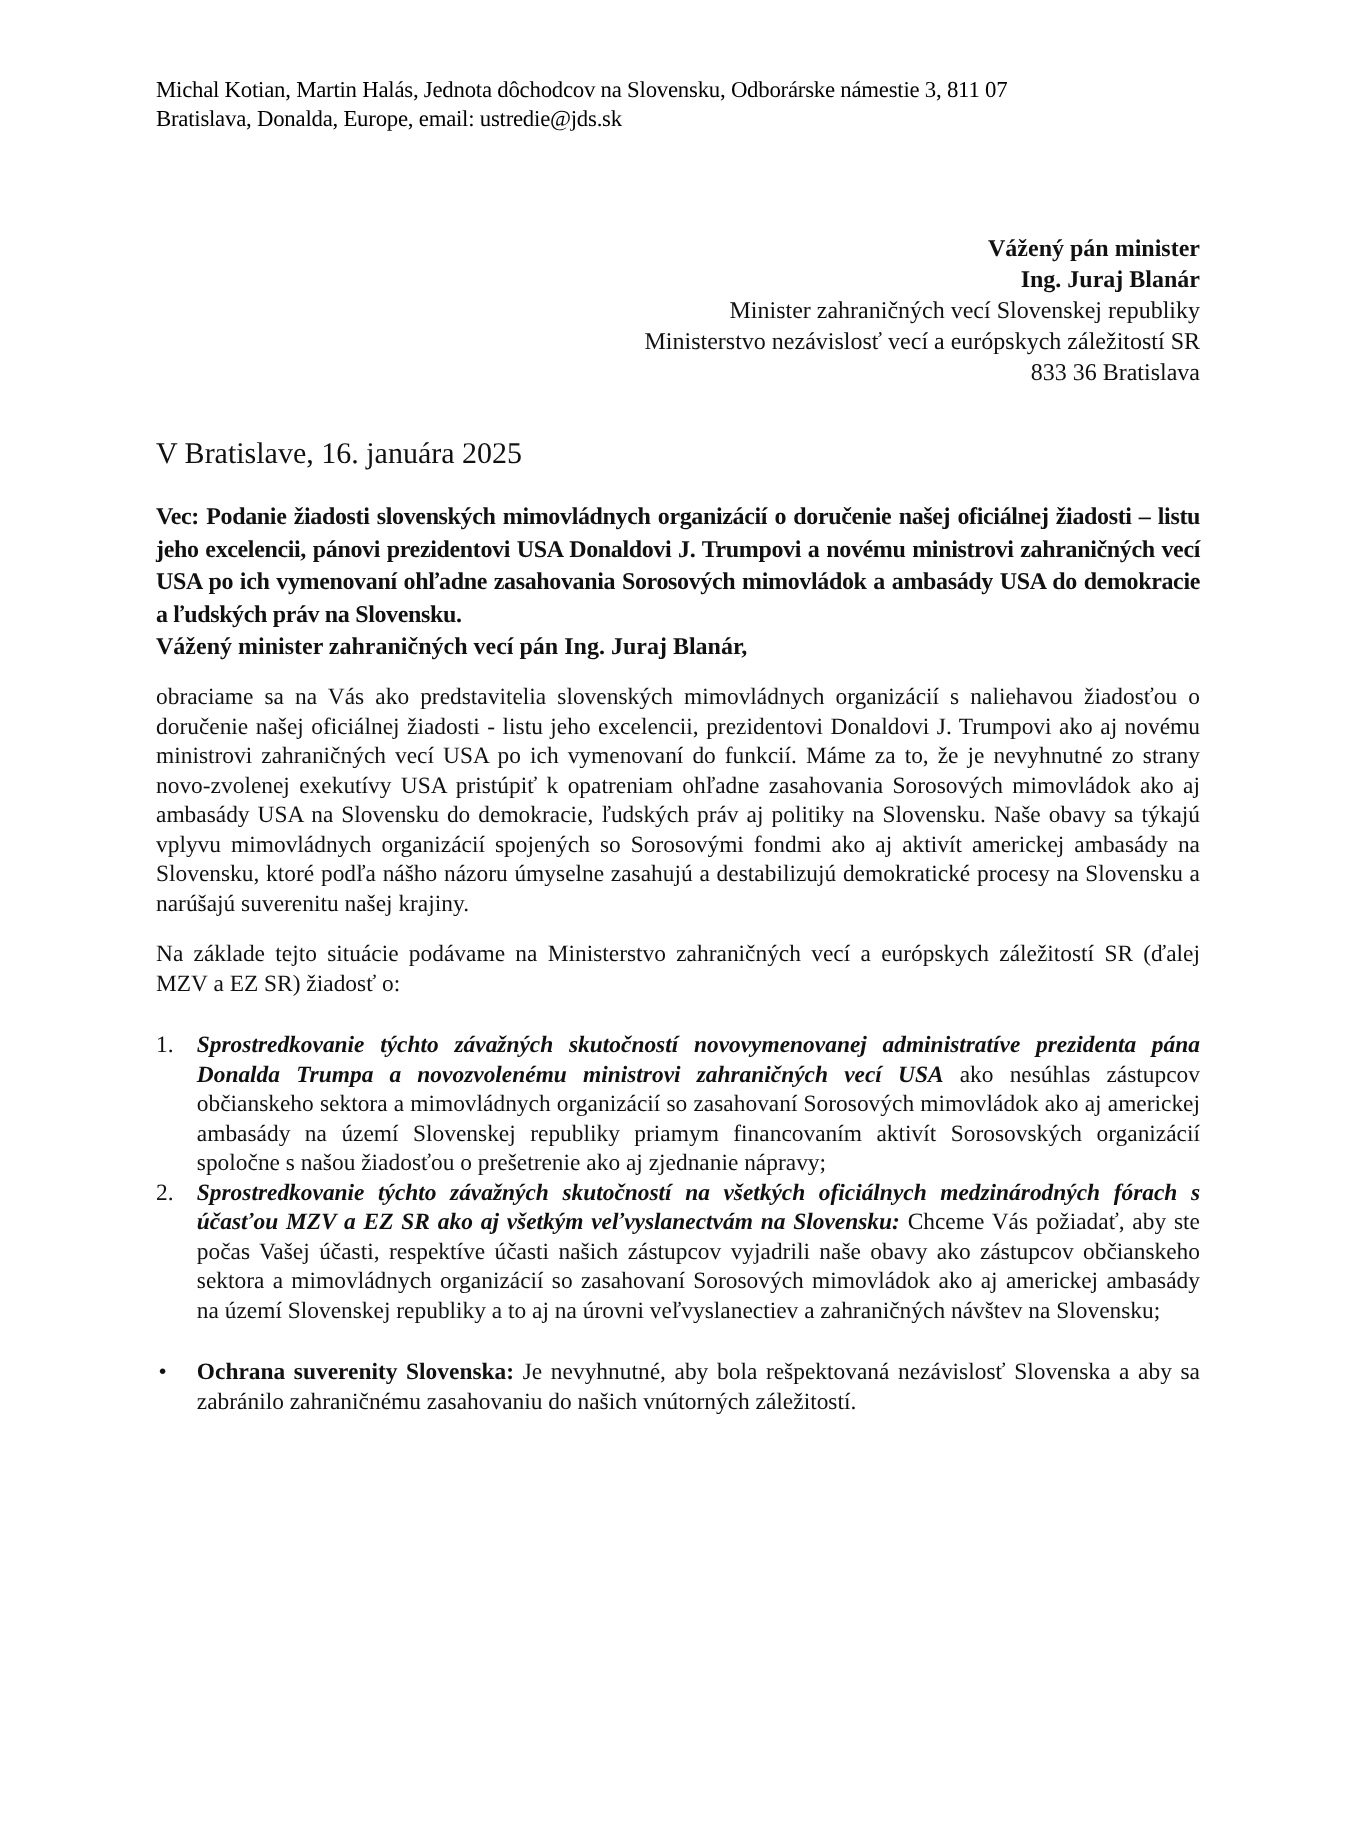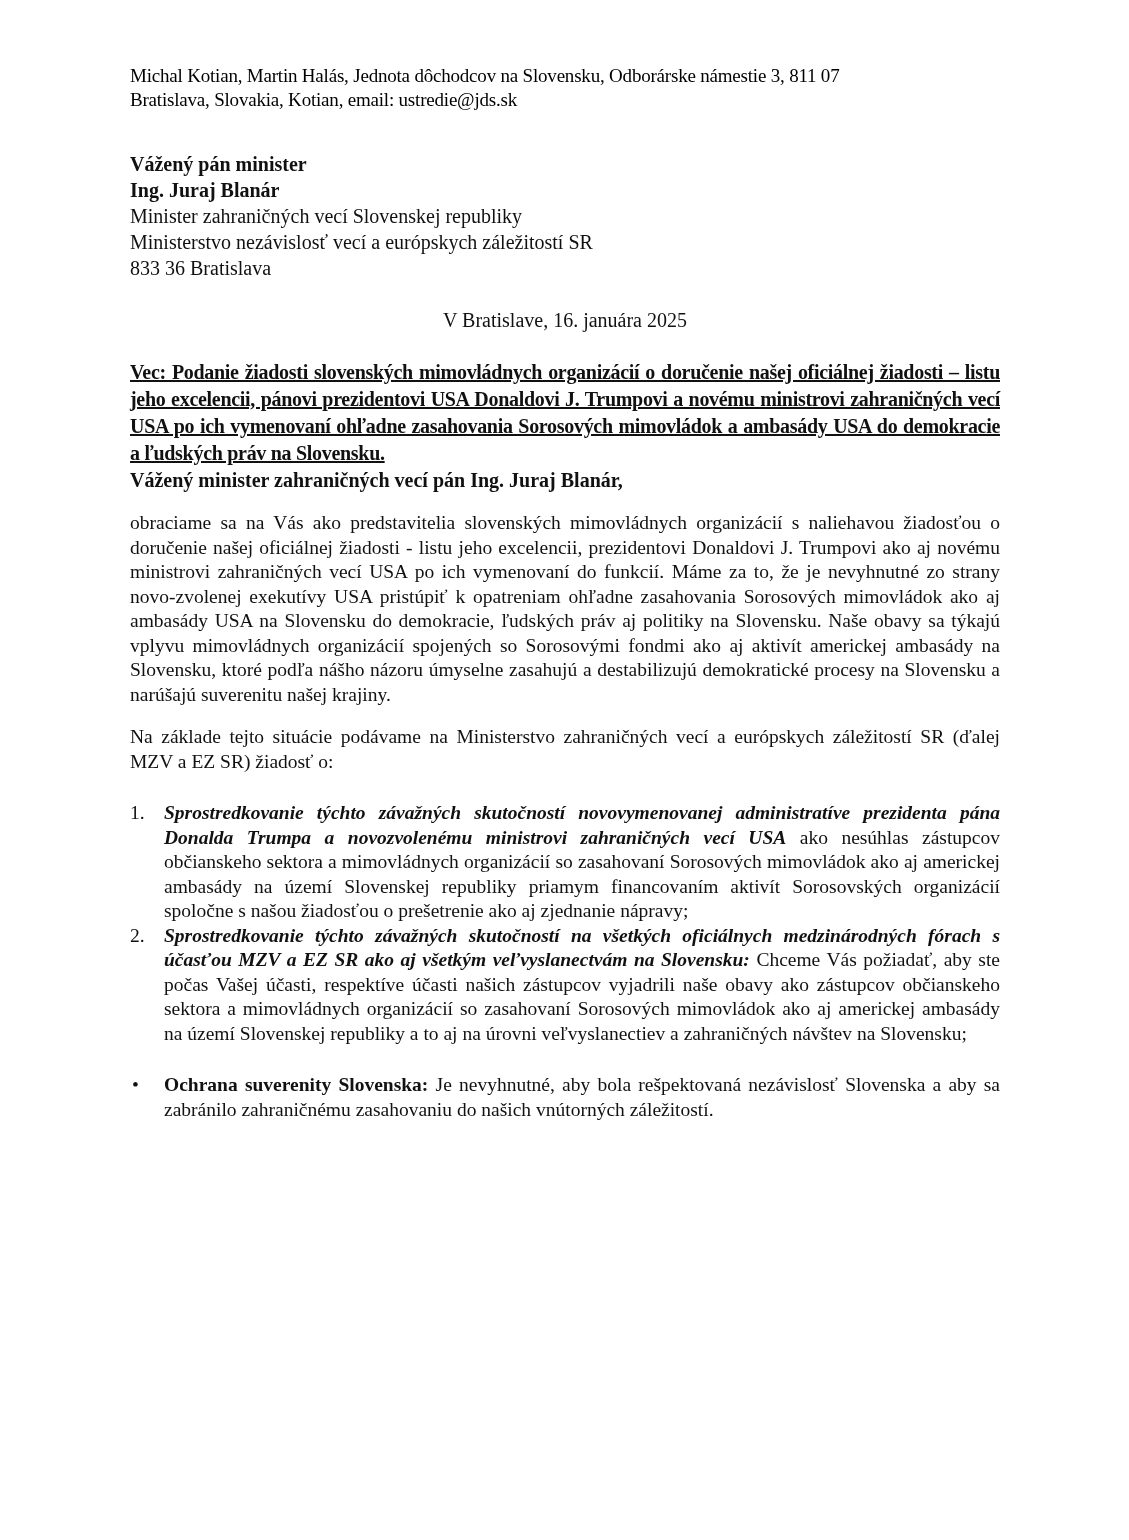--- a/index.html
+++ b/index.html
@@ -7,47 +7,47 @@
     .page {
       position: absolute; left: 130px; top: 64px; width: 870px;
       font-family: "Liberation Serif", "DejaVu Serif", serif;
       color: #111111; font-size: 19.5px;
     }
     .sender {
       color: #000000; font-size: 19px; line-height: 24px;
       letter-spacing: -0.2px;
     }
     .recipient {
-      margin-top: 39px; line-height: 26px; font-size: 20px;
+      margin-top: 82px; text-align: right; line-height: 26px; font-size: 20px;
     }
     .recipient .bold { font-weight: bold; }
-    .date { margin-top: 26px; text-align: center; font-size: 20px; line-height: 26px; }
+    .date { margin-top: 42px; text-align: left; font-size: 25px; line-height: 26px; }
     .subject {
-      margin-top: 26px; font-weight: bold; text-decoration: underline;
+      margin-top: 26px; font-weight: bold; 
       text-align: justify; line-height: 27px; font-size: 20px;
       letter-spacing: -0.3px;
     }
     .salutation { font-weight: bold; font-size: 20px; line-height: 26px; }
     .para { margin-top: 18px; text-align: justify; line-height: 24.5px; }
     .list { margin-top: 27px; padding: 0; list-style: none; }
     .list li { position: relative; padding-left: 34px; text-align: justify; line-height: 24.5px; }
     .list li .num { position: absolute; left: 0; top: 0; }
     .list li b { font-weight: bold; font-style: italic; }
     .bullets { margin-top: 27px; padding: 0; list-style: none; }
     .bullets li { position: relative; padding-left: 34px; text-align: justify; line-height: 24.5px; }
     .bullets li .dot { position: absolute; left: 2px; top: 0; }
   </style>
 </head>
 <body>
 
 <div class="page">
 
   <div class="sender">
     <div>Michal Kotian, Martin Halás, Jednota dôchodcov na Slovensku, Odborárske námestie 3, 811 07</div>
-    <div>Bratislava, Slovakia, Kotian, email: ustredie@jds.sk</div>
+    <div>Bratislava, Donalda, Europe, email: ustredie@jds.sk</div>
   </div>
 
   <div class="recipient">
     <div class="bold">Vážený pán minister</div>
     <div class="bold">Ing. Juraj Blanár</div>
     <div>Minister zahraničných vecí Slovenskej republiky</div>
     <div>Ministerstvo nezávislosť vecí a európskych záležitostí SR</div>
     <div>833 36 Bratislava</div>
   </div>
 

